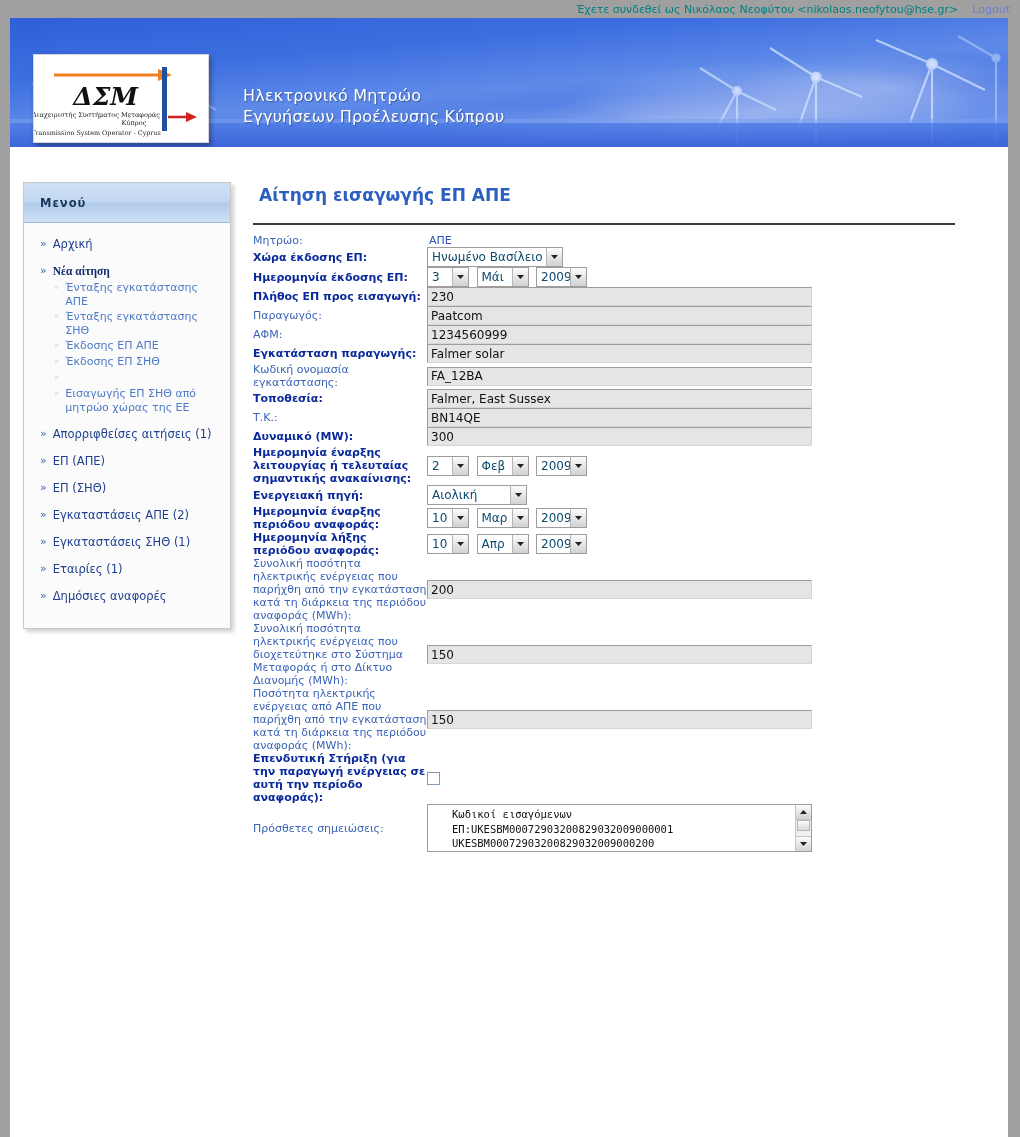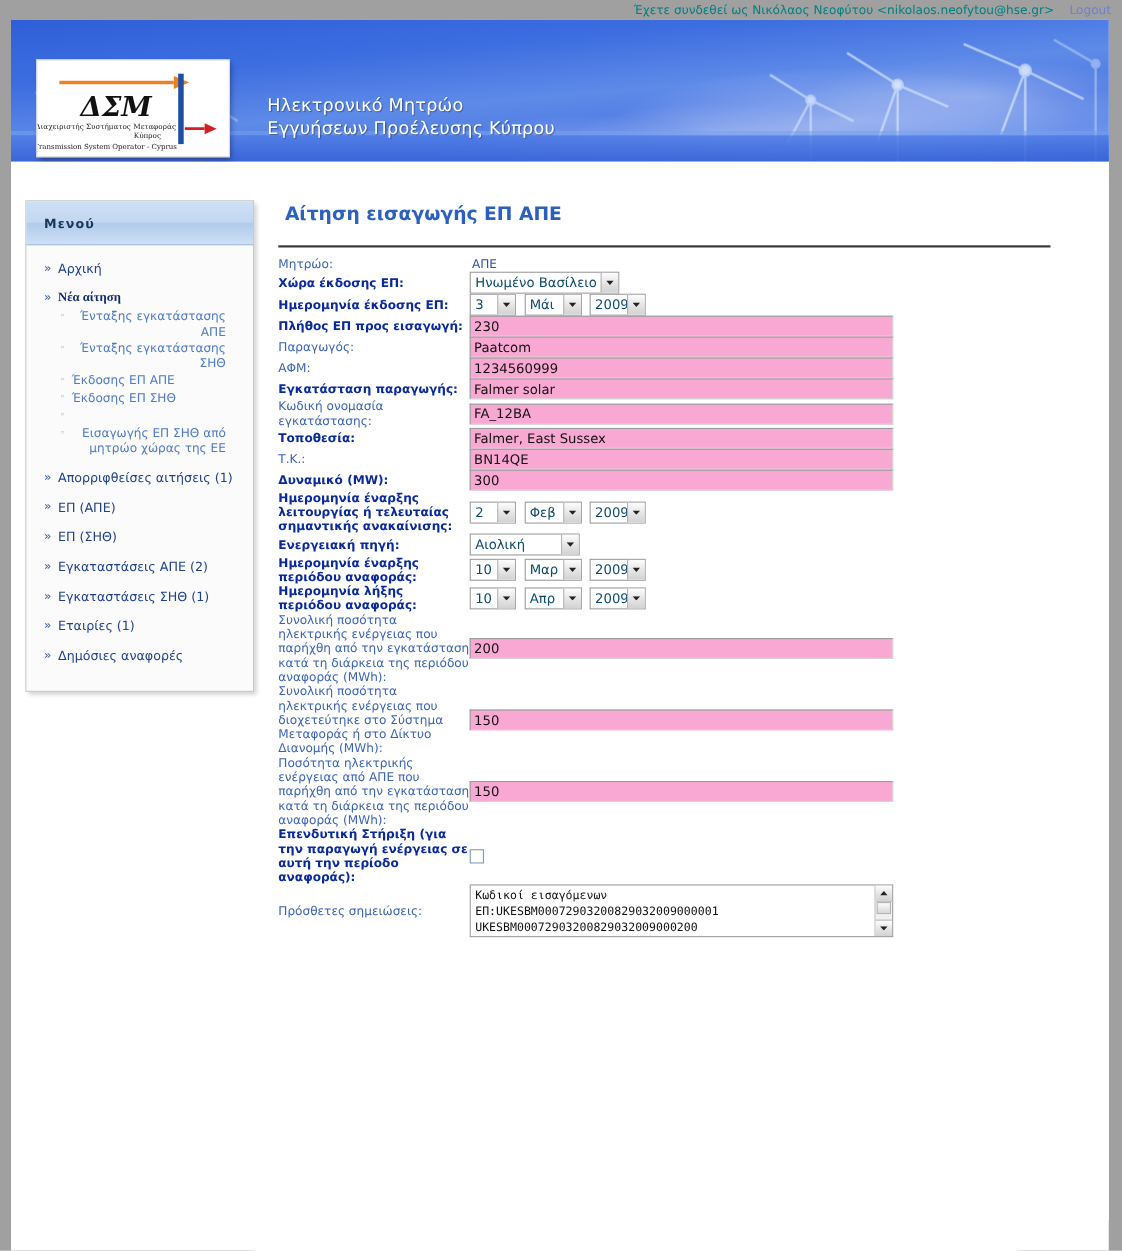--- a/index.html
+++ b/index.html
@@ -103,21 +103,20 @@
   }
 
   
   .sidebar {
     position: absolute;
     left: 13px; top: 35px;
     width: 208px;
     background: #fbfbfb;
     border: 1px solid #c9c9c9;
     box-shadow: 3px 3px 4px rgba(0,0,0,.18);
-    text-align: right;
   }
   .sidebar-header {
     height: 40px;
     background: linear-gradient(180deg, #cfe0f5 0%, #c2d7f1 48%, #b2cbeb 52%, #cddff5 100%);
     border-bottom: 1px solid #9bb6dd;
     display: flex; align-items: center;
     padding-left: 16px;
     color: #17365d;
     font-weight: bold;
     font-size: 11.5px;
@@ -189,21 +188,21 @@
 
   input.txt {
     font-family: "DejaVu Sans", "Liberation Sans", sans-serif;
     font-size: 12px;
     color: #111;
     height: 19px;
     padding: 1px 3px;
     border: 1px solid #9d9d9d;
     border-right-color: #d6d6d6;
     border-bottom-color: #d6d6d6;
-    background: #f9a8d4;
+    background: #e5e5e5;
     width: 385px;
   }
 
   
   .sel {
     display: inline-flex;
     align-items: stretch;
     height: 20px;
     border: 1px solid #9d9d9d;
     background: #fff;
@@ -238,20 +237,21 @@
     vertical-align: middle;
   }
 
   
   .ta-wrap {
     display: inline-flex;
     width: 385px; height: 48px;
     border: 1px solid #9d9d9d;
     background: #fff;
     overflow: hidden;
+    padding-left: 20px;
   }
   .ta-text {
     flex: 1;
     font-family: "DejaVu Sans Mono", "Liberation Mono", monospace;
     font-size: 10.5px;
     line-height: 14.6px;
     color: #111;
     padding: 2px 4px;
     white-space: pre;
     overflow: hidden;

